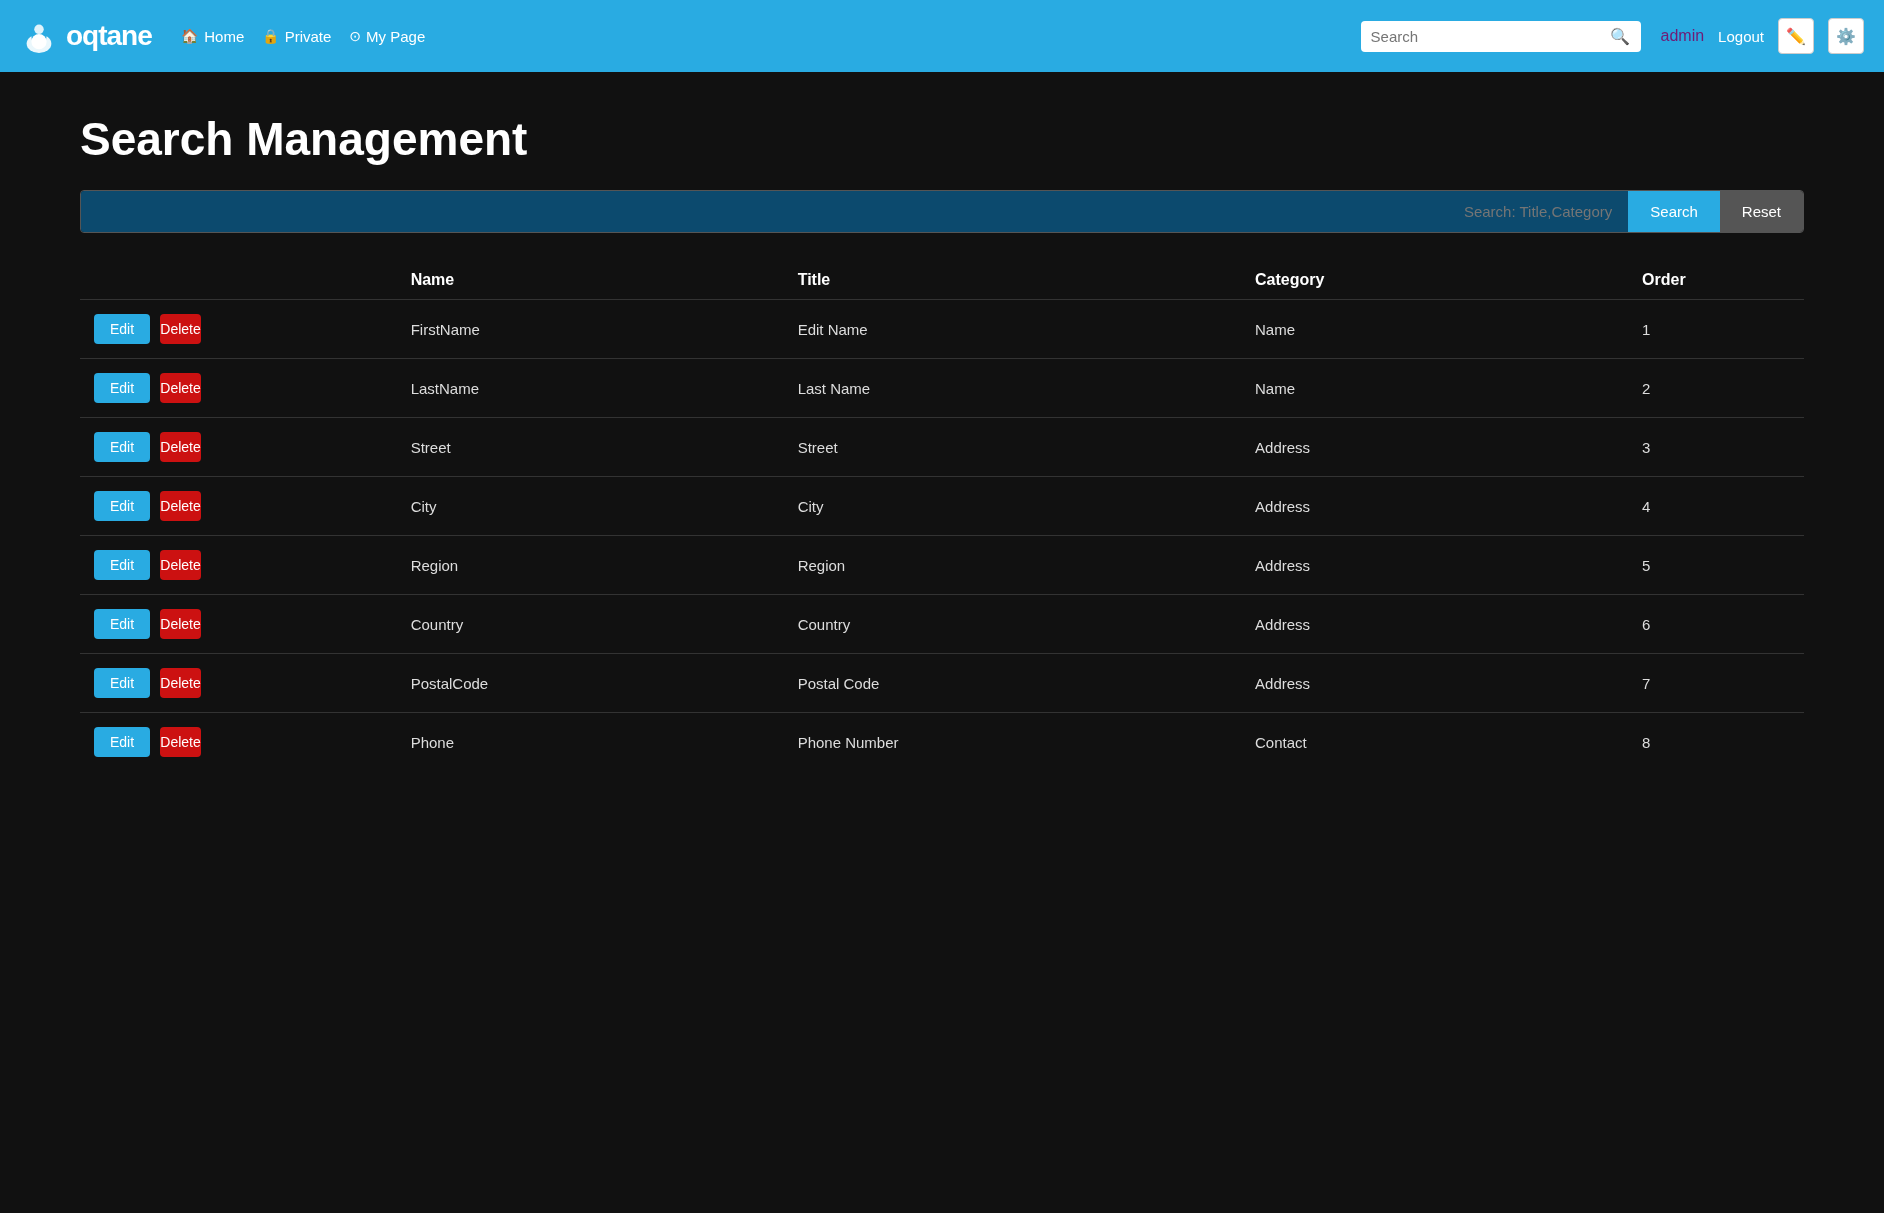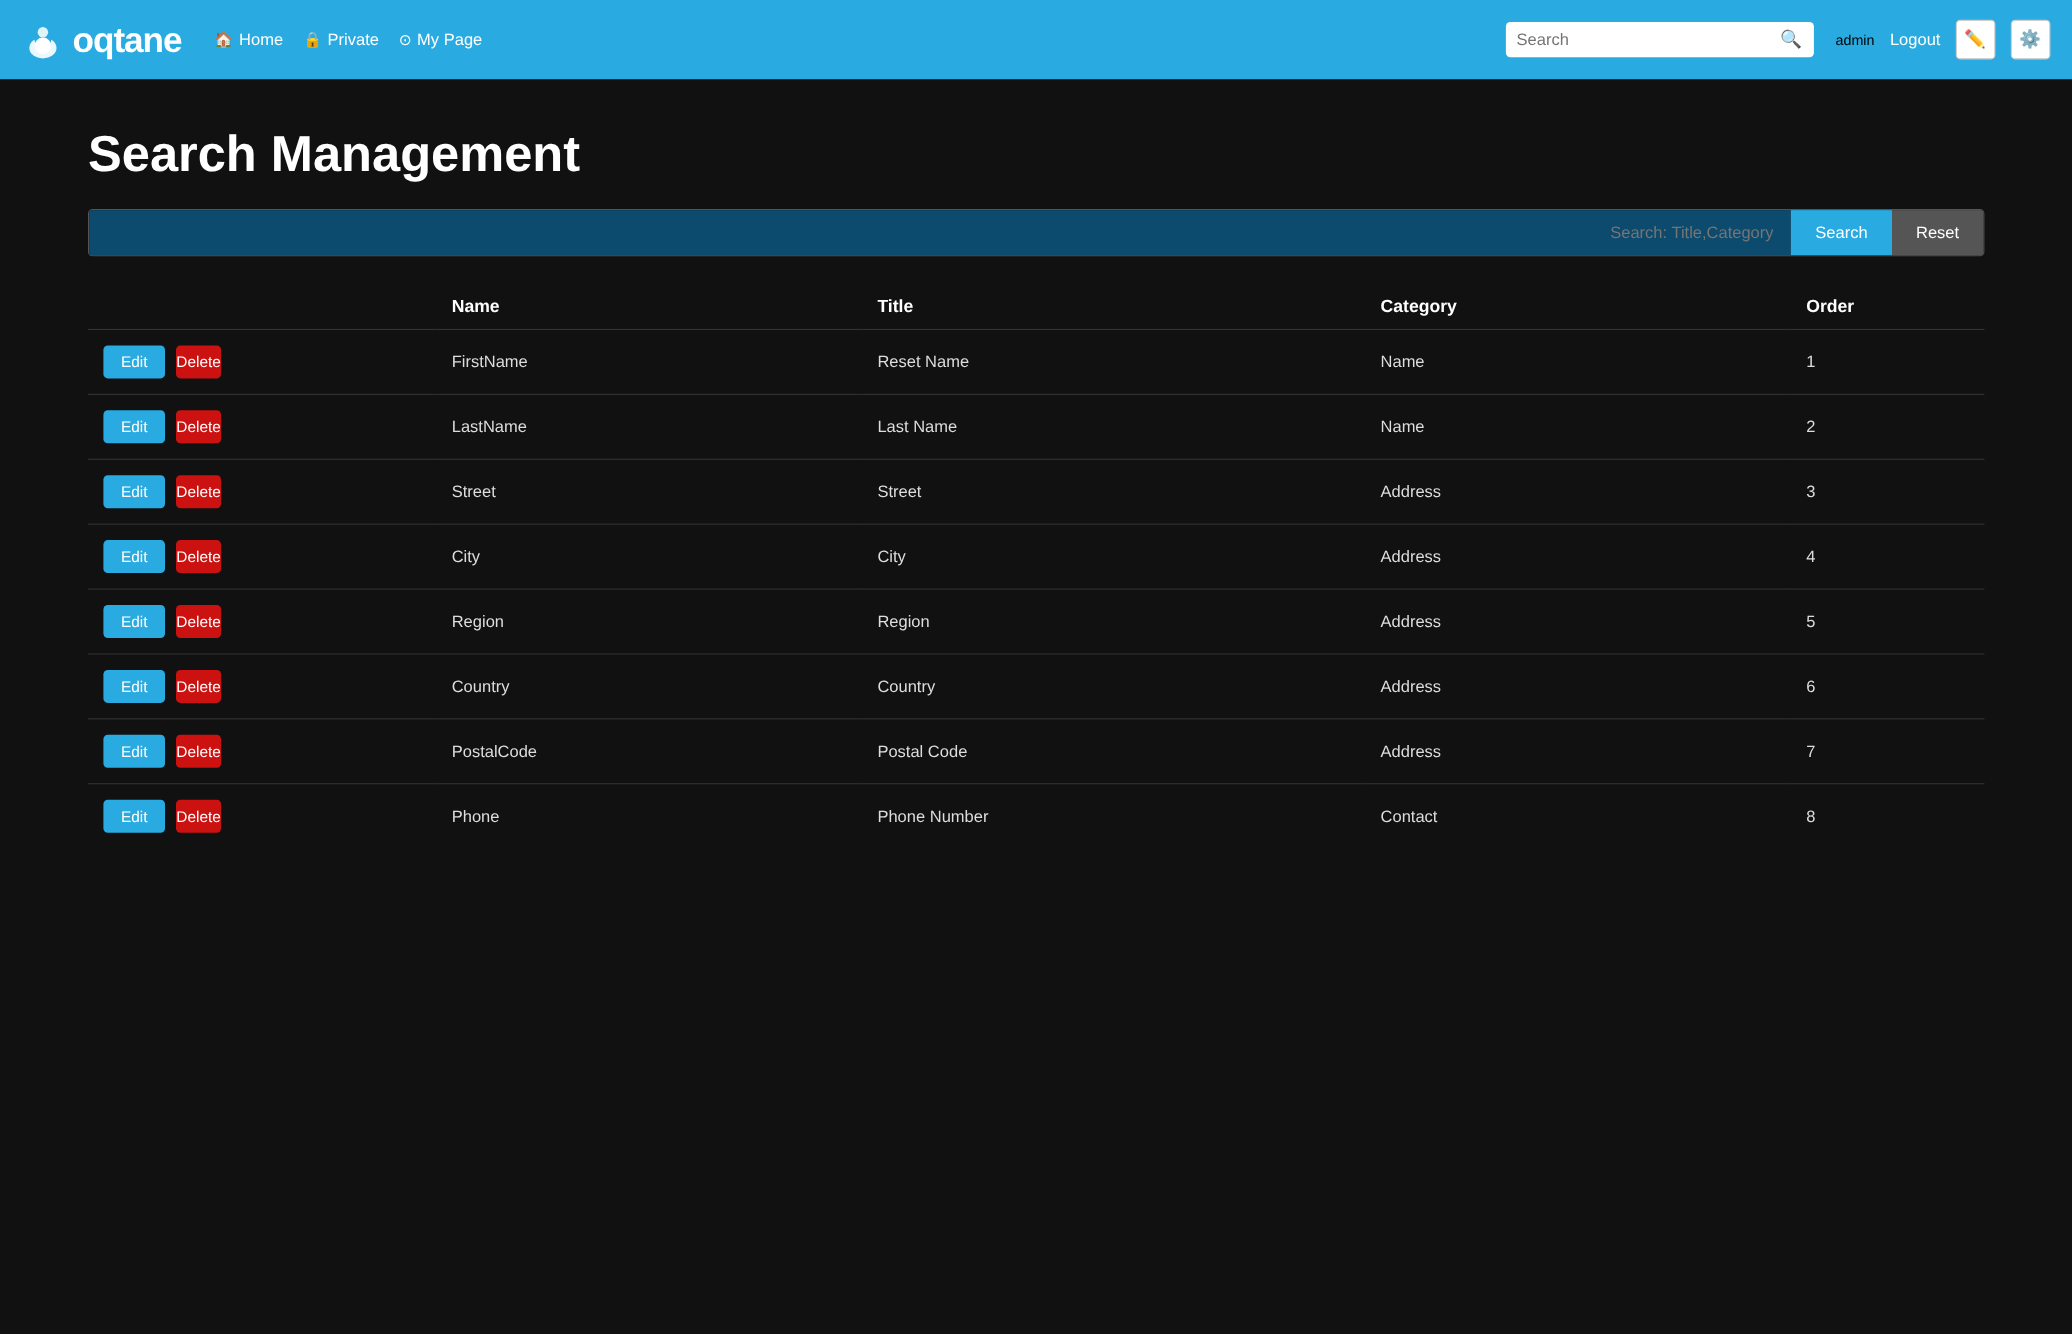--- a/index.html
+++ b/index.html
@@ -18,21 +18,21 @@
       display: flex;
       align-items: center;
       gap: 8px;
       margin-right: 10px;
     }
     .logo-icon {
       width: 38px;
       height: 38px;
     }
     .logo-text {
-      font-size: 32px;
+      font-size: 28px;
       font-weight: bold;
       color: #fff;
       letter-spacing: -1px;
     }
     .nav-links {
       display: flex;
       align-items: center;
       gap: 18px;
       flex: 1;
     }
@@ -61,21 +61,21 @@
       font-size: 15px;
       width: 100%;
       color: #555;
     }
     .search-icon-nav { color: #888; font-size: 16px; }
     .header-right {
       display: flex;
       align-items: center;
       gap: 14px;
     }
-    .header-username { color: #000000; font-size: 13px; }
+    .header-username { color: #701a75; font-size: 16px; }
     .header-logout { color: #fff; font-size: 15px; cursor: pointer; }
     .header-btn {
       background: #fff;
       border: 1px solid #ccc;
       border-radius: 4px;
       width: 36px;
       height: 36px;
       display: flex;
       align-items: center;
       justify-content: center;
@@ -270,21 +270,21 @@
         <th class="col-order">Order</th>
       </tr>
     </thead>
     <tbody id="table-body">
     <tr>
     <td>
       <button class="btn-edit">Edit</button>
       <button class="btn-delete">Delete</button>
     </td>
     <td>FirstName</td>
-    <td>Reset Name</td>
+    <td>Edit Name</td>
     <td>Name</td>
     <td>1</td>
   </tr>
         <tr>
     <td>
       <button class="btn-edit">Edit</button>
       <button class="btn-delete">Delete</button>
     </td>
     <td>LastName</td>
     <td>Last Name</td>

